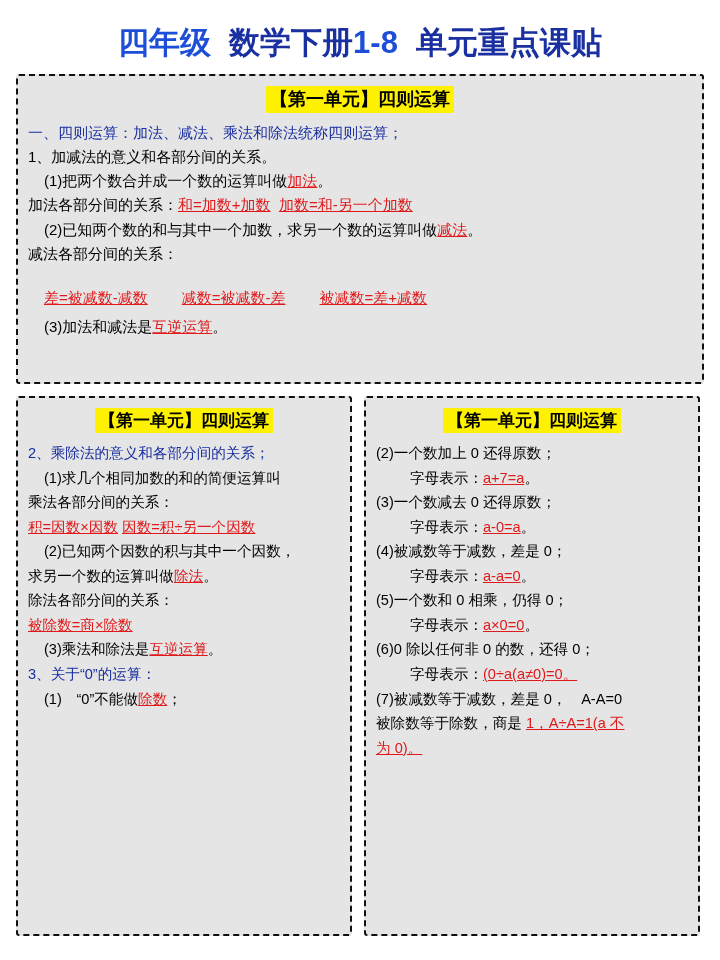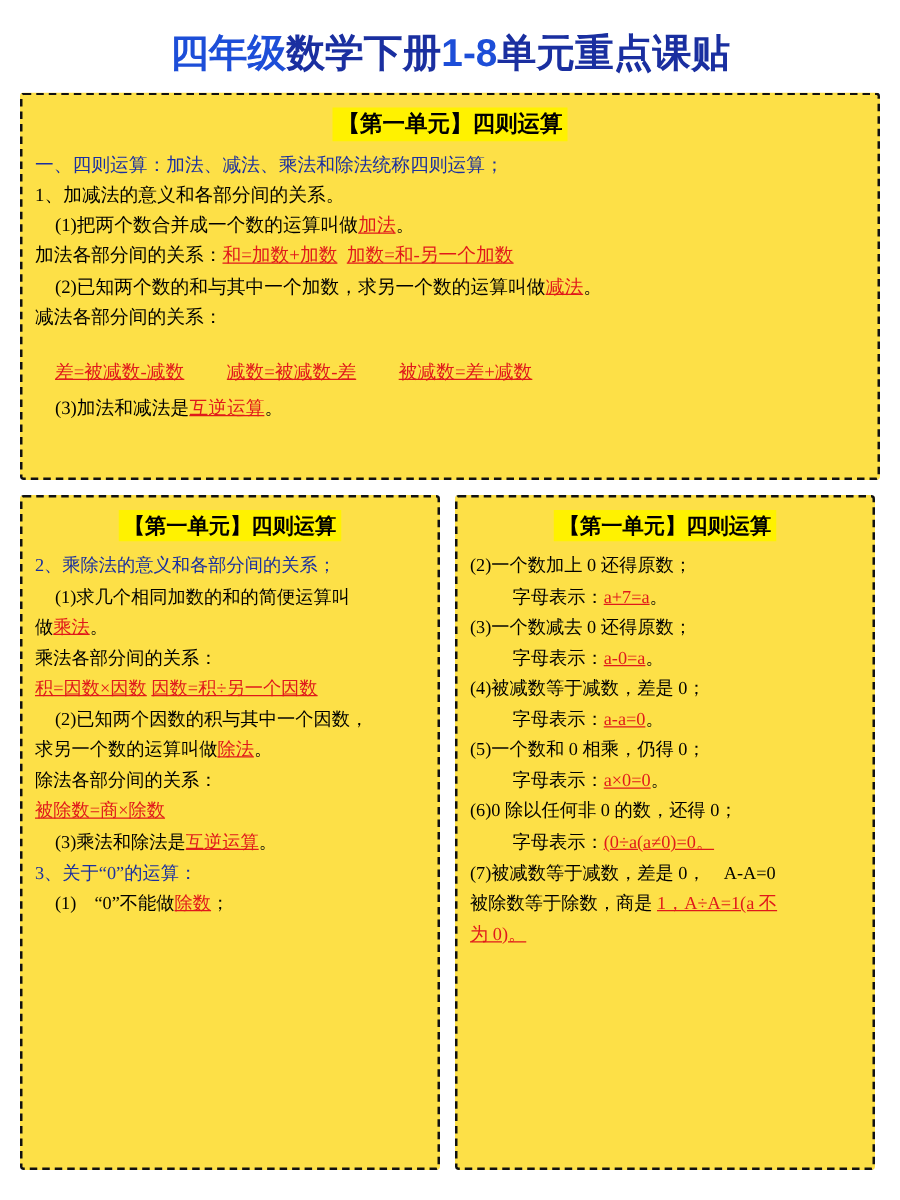--- a/index.html
+++ b/index.html
@@ -22,28 +22,27 @@
   .title {
     text-align: center;
     font-weight: bold;
     font-size: 31px;
     letter-spacing: 0px;
     line-height: 1.1;
     margin: 8px 0 14px 0;
     white-space: nowrap;
   }
   .title .red { color: #1d4ed8; }
-  .title .blue { color: #1a2fa0; }
+  .title .blue { color: #1a2fa0; margin-left: 18px; }
   
   .card {
     border: 2px dashed #111111;
     border-radius: 3px;
     padding: 8px 10px 10px 10px;
-    background: #fde047;
-    font-family: Liberation Serif, serif;
+    background: #e5e5e5;
   }
   .card-top { height: 310px; margin-bottom: 12px; }
   .columns { display: flex; gap: 12px; }
   .card-col { width: 336px; height: 540px; }
   .hdr {
     text-align: center;
     margin: 2px 0 8px 0;
   }
   .hdr span {
     background: #fff200;
@@ -108,23 +107,20 @@
   </div>
 
   <div class="columns">
 
     <div class="card card-col">
       <div class="hdr">
         <span>【第一单元】四则运算</span>
       </div>
       <p class="line blue">2、乘除法的意义和各部分间的关系；</p>
       <p class="line ind">(1)求几个相同加数的和的简便运算叫</p>
-      <p class="line">
-        <span>做</span><span class="red u">乘法</span><span>。</span>
-      </p>
       <p class="line">乘法各部分间的关系：</p>
       <p class="line">
         <span class="red u">积=因数×因数</span>&nbsp;<span class="red u">因数=积÷另一个因数</span>
       </p>
       <p class="line ind">(2)已知两个因数的积与其中一个因数，</p>
       <p class="line">
         <span>求另一个数的运算叫做</span><span class="red u">除法</span><span>。</span>
       </p>
       <p class="line">除法各部分间的关系：</p>
       <p class="line">

